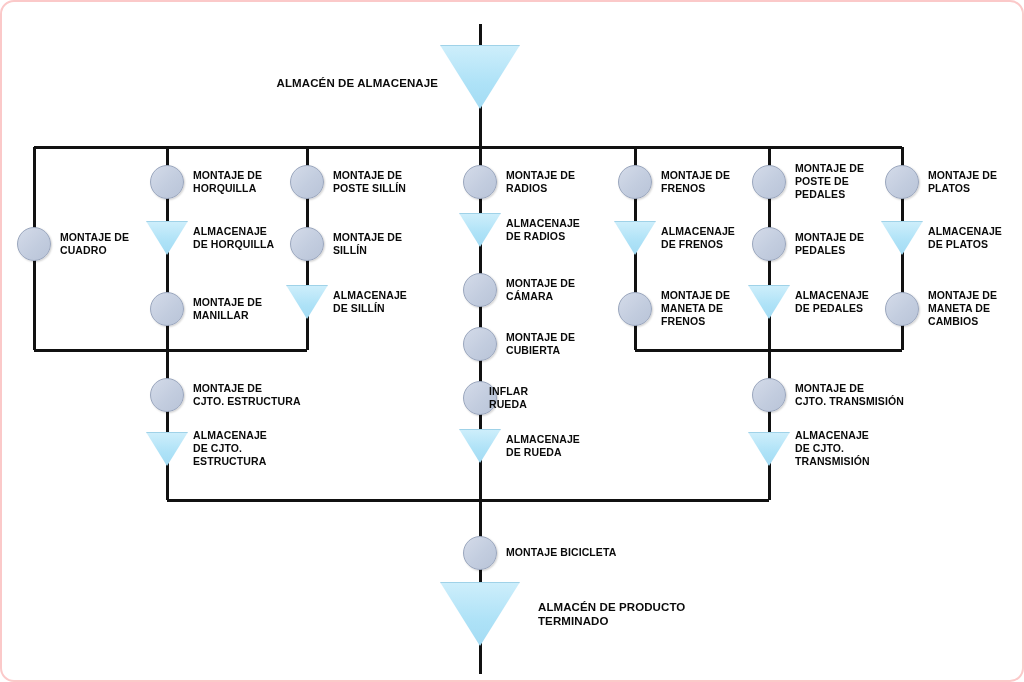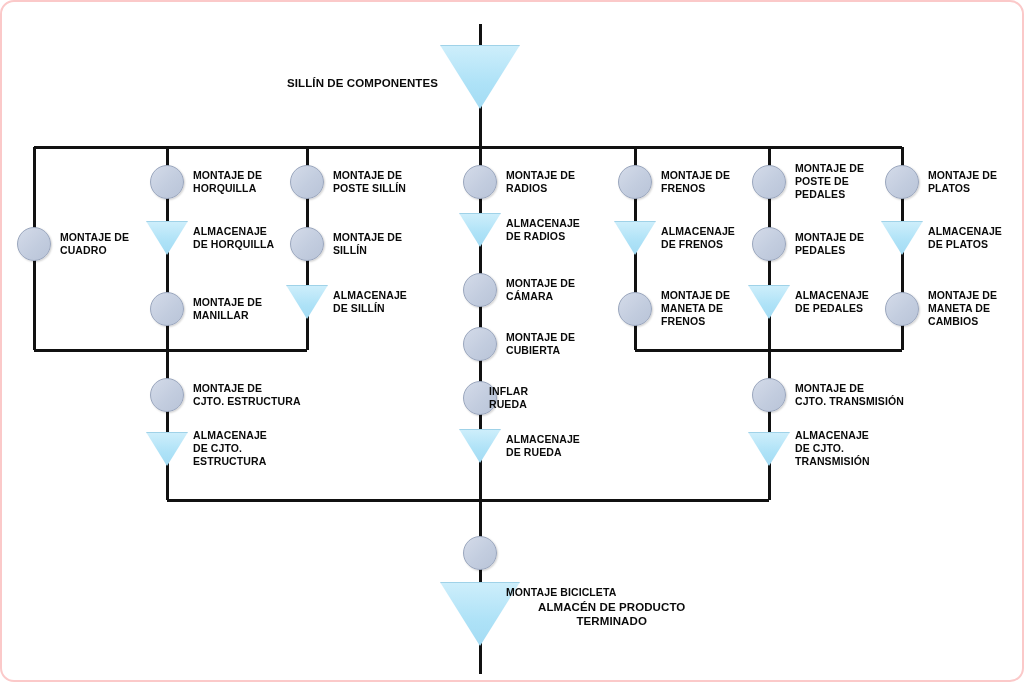--- a/index.html
+++ b/index.html
@@ -153,21 +153,21 @@
 DE CJTO.
 ESTRUCTURA</div>
         <div class="node circ" style="left: 767px; top: 393px;"></div>
         <div class="lbl left" style="left: 793px; top: 393px;">MONTAJE DE
 CJTO. TRANSMISIÓN</div>
         <div class="node tri" style="left: 767px; top: 447px;"></div>
         <div class="lbl left" style="left: 793px; top: 447px;">ALMACENAJE
 DE CJTO.
 TRANSMISIÓN</div>
         <div class="node circ" style="left: 478px; top: 551px;"></div>
-        <div class="lbl left" style="left: 504px; top: 551px; margin-top: 40px;">MONTAJE BICICLETA</div>
+        <div class="lbl left" style="left: 504px; top: 551px;">MONTAJE BICICLETA</div>
         <div class="node tri big" style="left: 478px; top: 612px;"></div>
-        <div class="lbl left big" style="left: 536px; top: 612px; text-align: center;">ALMACÉN DE PRODUCTO
+        <div class="lbl left big" style="left: 536px; top: 612px;">ALMACÉN DE PRODUCTO
 TERMINADO</div>
         <div class="node tri big" style="left: 478px; top: 75px;"></div>
-        <div class="lbl right big" style="left: 436px; top: 81px;">SILLÍN DE COMPONENTES</div>
+        <div class="lbl right big" style="left: 436px; top: 81px;">ALMACÉN DE ALMACENAJE</div>
       </div>
   </div>
 </div>
 
 </body></html>

